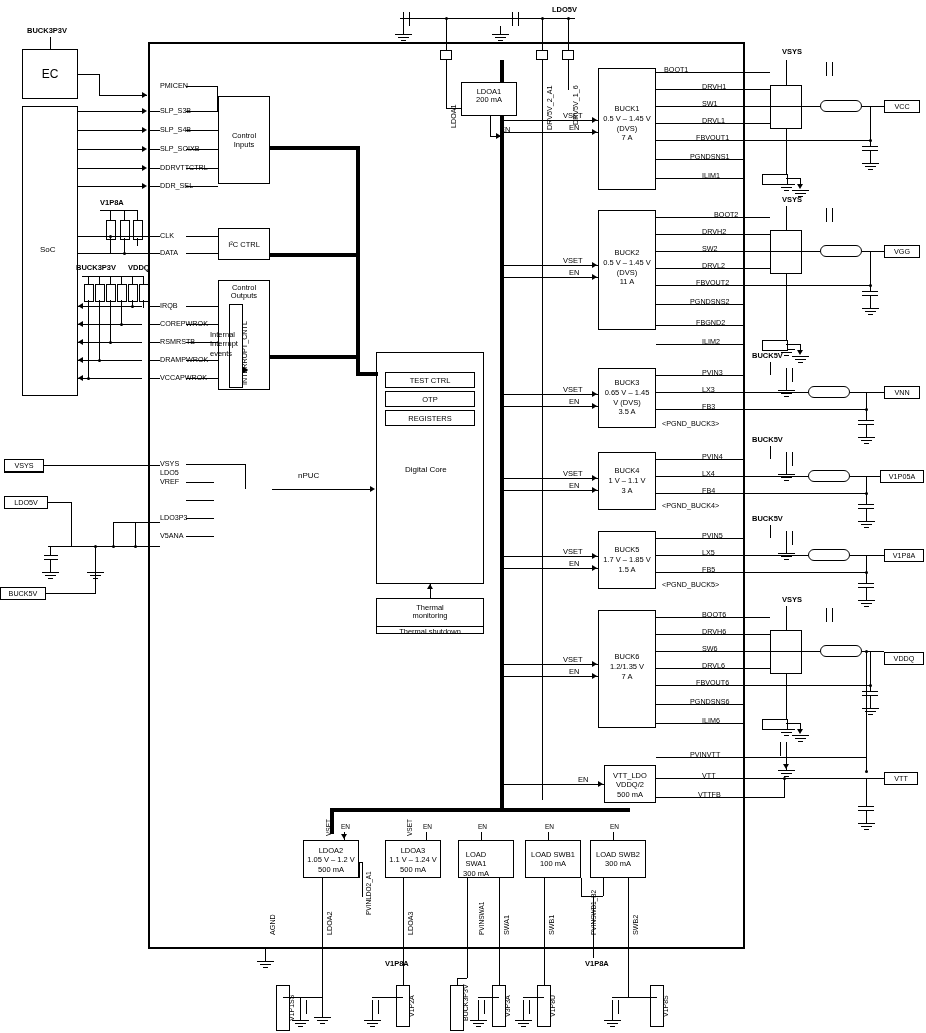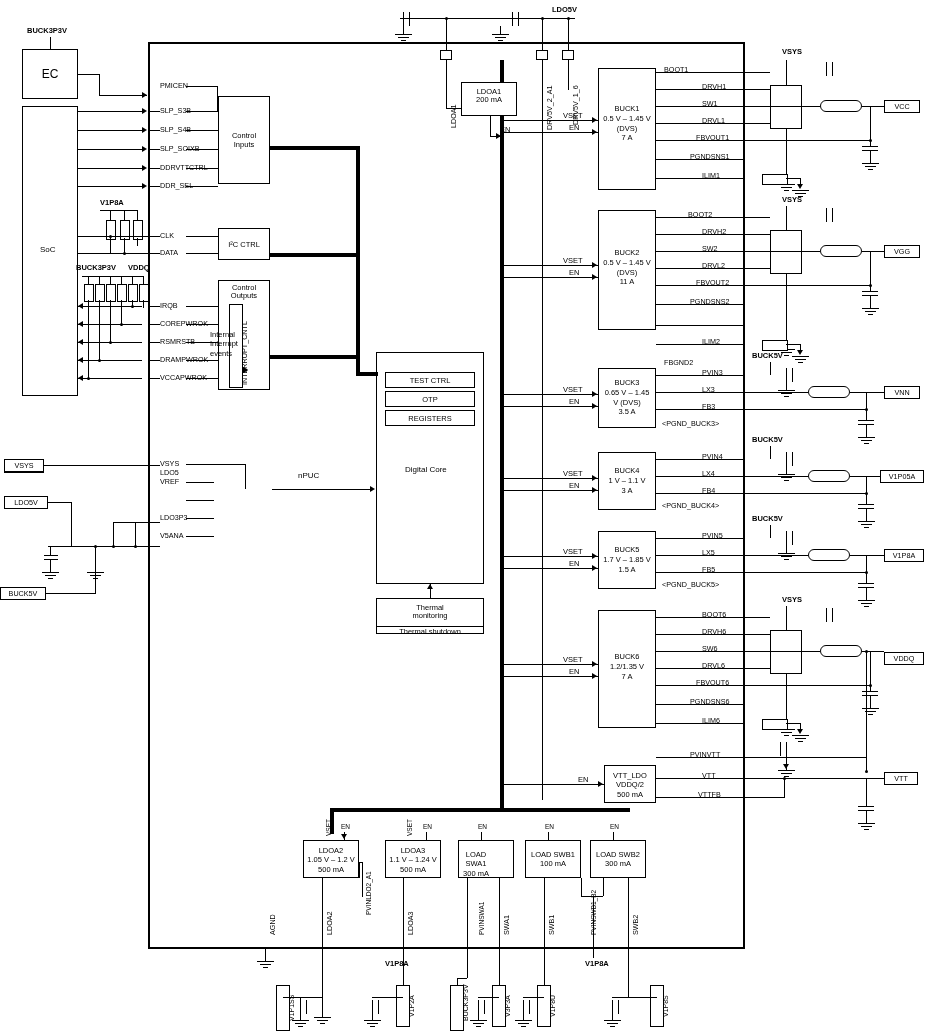--- a/index.html
+++ b/index.html
@@ -374,27 +374,27 @@
 0.5 V – 1.45 V
 (DVS)
 11 A</div>
   <div class="lbl" style="left:563px;top:257px;">VSET</div>
   <div class="lbl" style="left:569px;top:269px;">EN</div>
   <div class="hline" style="left:504px;top:265px;width:94px;"></div>
   <div class="hline" style="left:504px;top:277px;width:94px;"></div>
   <div class="arrow-r" style="left:592px;top:262px;"></div>
   <div class="arrow-r" style="left:592px;top:274px;"></div>
 
-  <div class="pinlbl" style="left:688px;top:210px;">BOOT2</div>
+  <div class="pinlbl" style="left:714px;top:210px;">BOOT2</div>
   <div class="pinlbl" style="left:702px;top:227px;">DRVH2</div>
   <div class="pinlbl" style="left:702px;top:244px;">SW2</div>
   <div class="pinlbl" style="left:702px;top:261px;">DRVL2</div>
   <div class="pinlbl" style="left:696px;top:278px;">FBVOUT2</div>
   <div class="pinlbl" style="left:690px;top:297px;">PGNDSNS2</div>
-  <div class="pinlbl" style="left:664px;top:318px;margin-top:40px;">FBGND2</div>
+  <div class="pinlbl" style="left:696px;top:318px;">FBGND2</div>
   <div class="pinlbl" style="left:702px;top:337px;">ILIM2</div>
   <div class="hline" style="left:656px;top:217px;width:89px;"></div>
   <div class="hline" style="left:656px;top:234px;width:89px;"></div>
   <div class="hline" style="left:656px;top:251px;width:89px;"></div>
   <div class="hline" style="left:656px;top:268px;width:89px;"></div>
   <div class="hline" style="left:656px;top:285px;width:89px;"></div>
   <div class="hline" style="left:656px;top:304px;width:89px;"></div>
   <div class="hline" style="left:656px;top:325px;width:89px;"></div>
   <div class="hline" style="left:656px;top:344px;width:89px;"></div>
 

